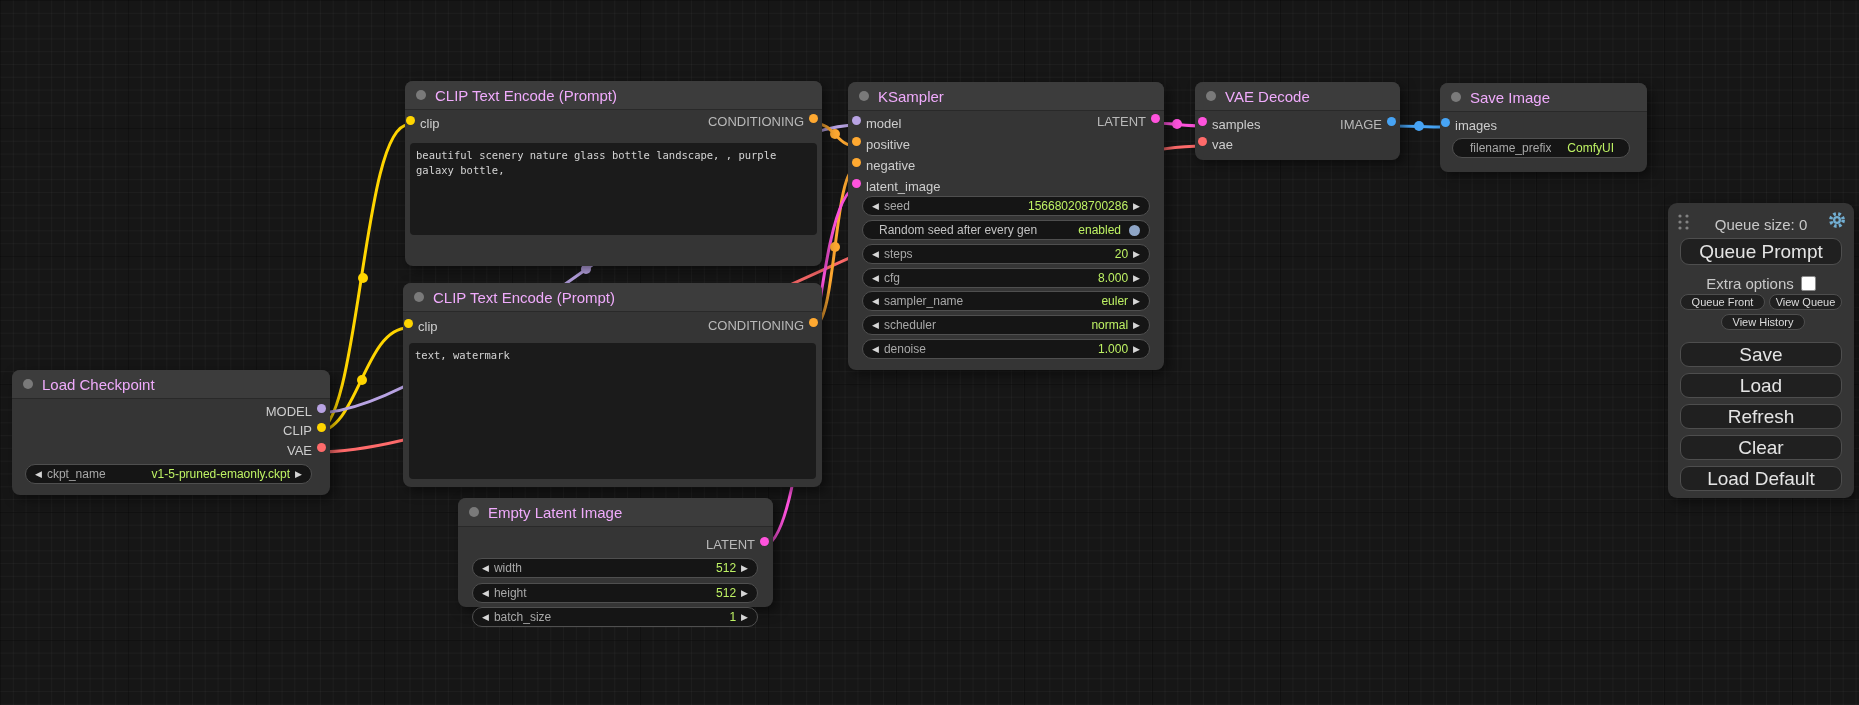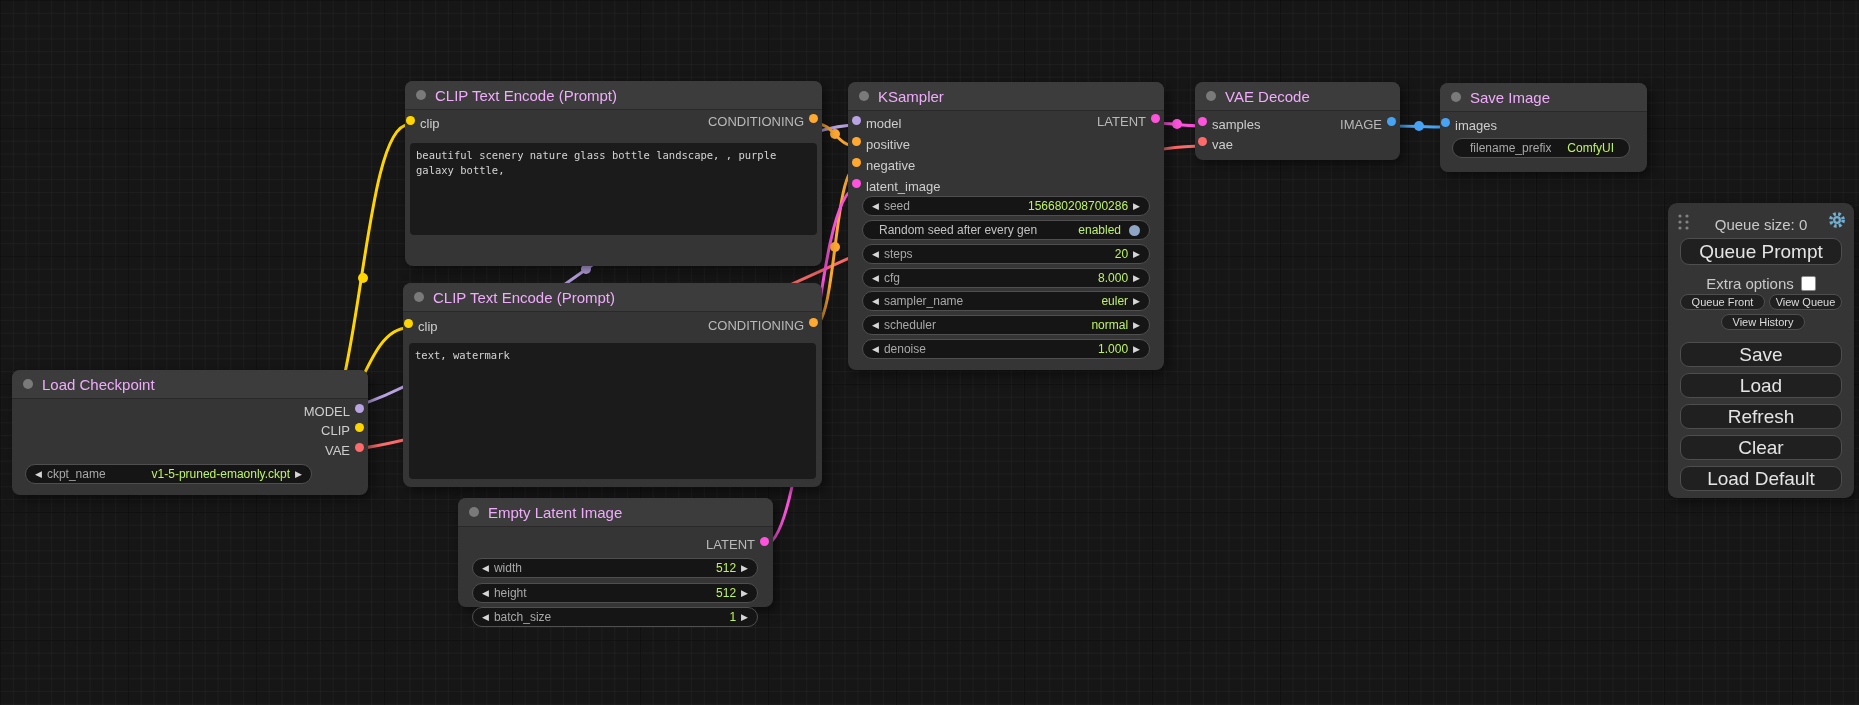--- a/index.html
+++ b/index.html
@@ -77,21 +77,21 @@
       <circle cx="586" cy="269" r="5" fill="#b8a3e3"></circle>
       <circle cx="760" cy="299" r="5" fill="#ff6b6b"></circle>
       <circle cx="835" cy="134" r="5" fill="#ffa931"></circle>
       <circle cx="835" cy="247" r="5" fill="#ffa931"></circle>
       <circle cx="1177" cy="124" r="5" fill="#ff53dd"></circle>
       <circle cx="810" cy="367" r="5" fill="#ff53dd"></circle>
       <circle cx="1419" cy="126" r="5" fill="#47a4f5"></circle>
     </g>
   </svg>
 
-  <div class="node" style="left:12px;top:370px;width:356px;height:125px">
+  <div class="node" style="left:12px;top:370px;width:318px;height:125px">
     <div class="ntitle">
       <span class="tdot"></span>
       <span>Load Checkpoint</span>
     </div>
     <div class="slot out" style="top:34px">
       <span>MODEL</span>
         <span class="sdot" style="background: rgb(184, 163, 227);"></span>
     </div>
     <div class="slot out" style="top:53px">
       <span>CLIP</span>

